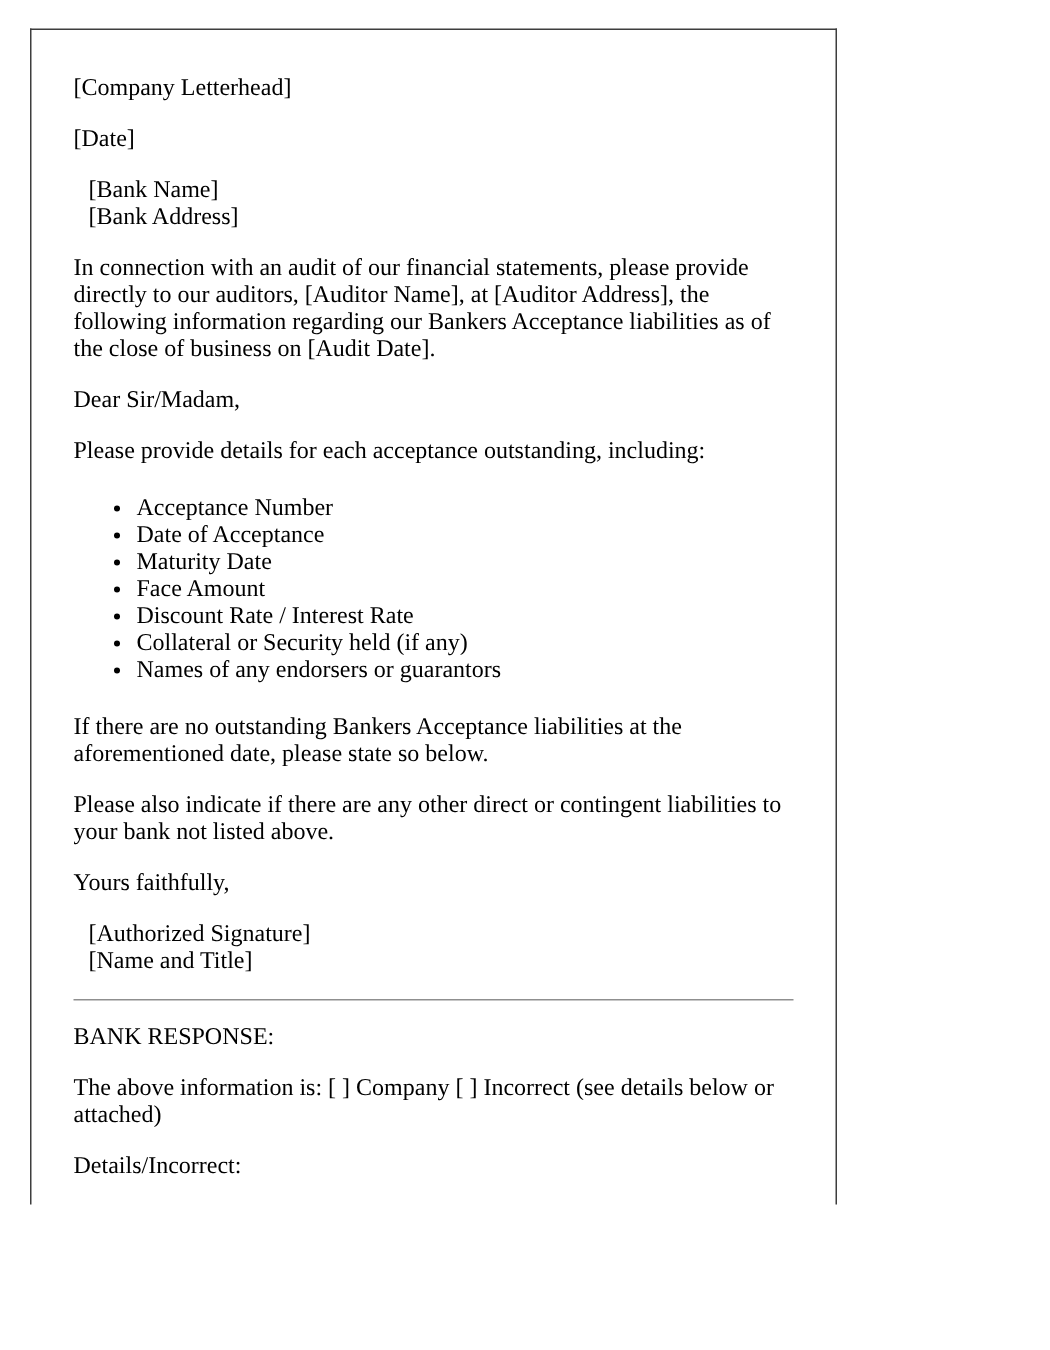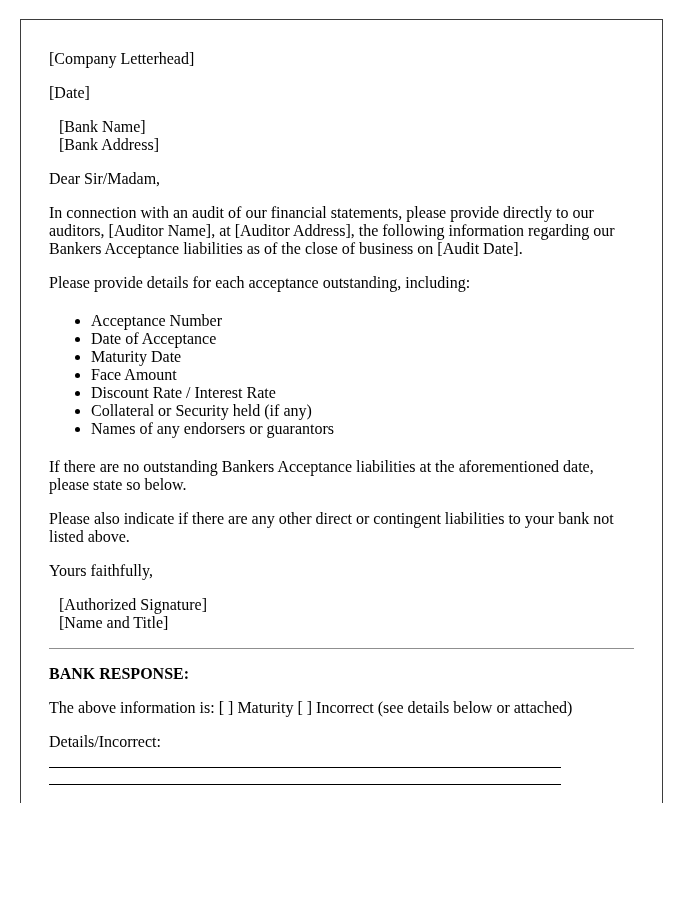--- a/index.html
+++ b/index.html
@@ -13,21 +13,21 @@
     position: relative;
     font-family: "Liberation Serif", "DejaVu Serif", serif;
     font-size: 16px;
     color: #000000;
     overflow: hidden;
   }
   .page {
     position: absolute;
     left: 20px;
     top: 19px;
-    width: 643px;
+    width: 538px;
     height: 784px;
     box-sizing: border-box;
     border: 1px solid #3d3d3d;
     border-bottom: none;
     background: #ffffff;
     padding: 30px 28px 0 28px;
     line-height: 18px;
     overflow: hidden;
   }
   .page p {
@@ -50,21 +50,21 @@
   ul.bullets li {
     line-height: 18px;
   }
   .divider {
     border: none;
     border-top: 1px solid #8f8f8f;
     height: 0;
     margin: 14px 0;
   }
   .bold {
-    font-weight: bold;
+    font-weight: normal;
   }
   .fill-line {
     width: 512px;
     height: 16px;
     border-bottom: 1px solid #000000;
   }
   .fill-line.first {
     height: 0;
     margin-top: 16px;
   }
@@ -76,23 +76,23 @@
 
   <p>[Company Letterhead]</p>
 
   <p>[Date]</p>
 
   <div class="block">
     <div>[Bank Name]</div>
     <div>[Bank Address]</div>
   </div>
 
+  <p>In connection with an audit of our financial statements, please provide directly to our auditors, [Auditor Name], at [Auditor Address], the following information regarding our Bankers Acceptance liabilities as of the close of business on [Audit Date].</p>
+
   <p>Dear Sir/Madam,</p>
-
-  <p>In connection with an audit of our financial statements, please provide directly to our auditors, [Auditor Name], at [Auditor Address], the following information regarding our Bankers Acceptance liabilities as of the close of business on [Audit Date].</p>
 
   <p>Please provide details for each acceptance outstanding, including:</p>
 
   <ul class="bullets">
     <li>Acceptance Number</li>
     <li>Date of Acceptance</li>
     <li>Maturity Date</li>
     <li>Face Amount</li>
     <li>Discount Rate / Interest Rate</li>
     <li>Collateral or Security held (if any)</li>
@@ -110,21 +110,21 @@
     <div>[Name and Title]</div>
   </div>
 
   <div class="divider"></div>
 
   <p class="bold">BANK RESPONSE:</p>
 
   <p>
     <span>The above information is:</span>
     <span>[ ]</span>
-    <span>Maturity</span>
+    <span>Company</span>
     <span>[ ]</span>
     <span>Incorrect (see details below or attached)</span>
   </p>
 
   <p>Details/Incorrect:</p>
 
   <div class="fill-line first"></div>
   <div class="fill-line"></div>
 
 </div>

